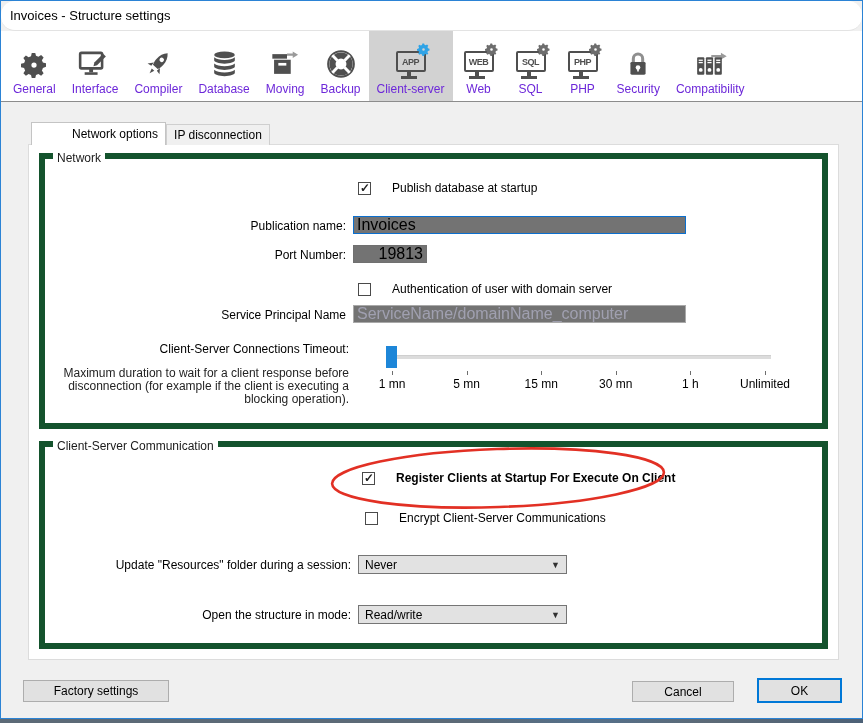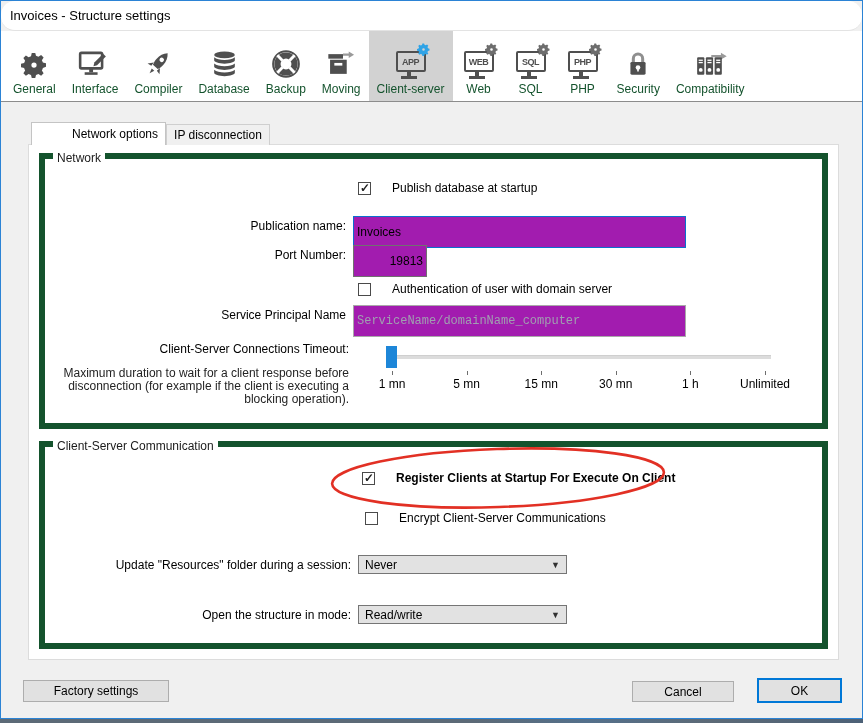--- a/index.html
+++ b/index.html
@@ -4,40 +4,40 @@
 <style>
   html,body{margin:0;padding:0;background:#fff;font-family:"Liberation Sans",sans-serif;}
   .win{position:relative;width:863px;height:719px;box-sizing:border-box;border:1px solid #2b83d5;background:#f0f0f0;overflow:hidden;}
   .bottomstrip{position:relative;width:863px;height:4px;background:linear-gradient(90deg,#5c6a77 0%,#5c6a77 55%,#54708b 68%,#5c6a77 82%,#4d6177 100%);}
   .titlebar{height:29px;background:#fff;border-bottom:1px solid #e3e3e3;display:flex;align-items:center;padding-left:9px;font-size:13px;color:#000;border-radius:14px;}
   .toolbar{height:70px;background:#fff;border-bottom:1px solid #8c8c8c;display:flex;align-items:stretch;padding-left:4px;}
   .titem{display:flex;flex-direction:column;align-items:center;justify-content:flex-end;padding:4px 8px 5px;cursor:default;}
   .titem.selected{background:#d2d2d2;}
   .ticon{height:38px;display:flex;align-items:flex-end;justify-content:center;}
   .ticon svg{display:block;}
-  .tlabel{font-size:12px;color:#14532d;margin-top:2px;white-space:nowrap;}
+  .tlabel{font-size:12px;color:#6d28d9;margin-top:2px;white-space:nowrap;}
   .mon{position:relative;width:36px;height:34px;}
   .mon-screen{position:absolute;left:3px;top:5px;width:26px;height:17px;border:2px solid #4f4f4f;border-radius:2px;display:flex;align-items:center;justify-content:center;}
   .mon-text{font-size:9px;font-weight:bold;color:#4f4f4f;letter-spacing:-0.5px;}
   .mon-neck{position:absolute;left:14px;top:26px;width:4px;height:4px;background:#4f4f4f;}
   .mon-base{position:absolute;left:8px;top:30px;width:16px;height:3px;background:#4f4f4f;}
   .mon-gear{position:absolute;right:-2px;top:-4px;}
   .tabs{position:absolute;left:30px;top:121px;display:flex;align-items:flex-end;z-index:4;}
   .tab{box-sizing:border-box;height:21px;padding:0 7px;font-size:12px;color:#000;display:flex;align-items:center;background:#f0f0f0;border:1px solid #cfcfcf;border-bottom:none;cursor:default;}
   .tab.active{height:23px;background:#fff;border-color:#c4c4c4;z-index:5;padding-left:40px;}
   .panel{position:absolute;left:27px;top:143px;width:811px;height:516px;box-sizing:border-box;background:#fff;border:1px solid #dcdcdc;}
   .group{position:absolute;box-sizing:border-box;border:6px solid #14532d;}
   .group-label{position:absolute;top:-8px;left:8px;background:#fff;padding:0 4px;font-size:12px;color:#1b1b1b;white-space:nowrap;}
   .cbrow{position:absolute;display:flex;align-items:center;gap:21px;font-size:12px;color:#000;white-space:nowrap;}
   .cb{width:13px;height:13px;background:#fff;border:1px solid #4a4a4a;box-sizing:border-box;position:relative;flex:none;}
   .cb.checked::after{content:"\2713";position:absolute;left:1px;top:-2px;font-size:12px;font-weight:bold;color:#1f1f1f;}
   .flabel{position:absolute;font-size:12px;color:#000;text-align:right;white-space:nowrap;}
-  .field{position:absolute;box-sizing:border-box;height:32px;border:1px solid #707070;background:#a21caf;font-family:inherit;font-size:12px;padding:0 3px;color:#000;outline:none;}
+  .field{position:absolute;box-sizing:border-box;height:18px;border:1px solid #707070;background:#737373;font-family:inherit;font-size:16px;padding:0 3px;color:#000;outline:none;}
   .field.focus{border:1px solid #0b6fce;}
-  .field.gray{border:1px solid #a9a9a9;font-family:Liberation Mono, monospace;}
+  .field.gray{border:1px solid #a9a9a9;}
   .field::placeholder{color:#a0a0b0;opacity:1;}
   .helper{position:absolute;font-size:12px;color:#242424;text-align:right;line-height:13px;}
   .slider{position:absolute;left:385px;top:344px;width:385px;height:48px;}
   .track{position:absolute;left:0;top:10px;width:100%;height:4px;background:#dcdcdc;border-top:1px solid #cfcfcf;box-sizing:border-box;}
   .thumb{position:absolute;left:0;top:1px;width:11px;height:22px;background:#1d86d8;}
   .tickwrap{position:absolute;left:6px;top:0;width:373px;height:100%;}
   .tick{position:absolute;top:26px;width:1px;height:4px;background:#6e6e6e;}
   .ticklab{position:absolute;top:32px;transform:translateX(-50%);font-size:12px;color:#000;white-space:nowrap;}
   .combo{position:absolute;box-sizing:border-box;height:19px;background:#e2e2e2;border:1px solid #757575;font-size:12px;color:#000;display:flex;align-items:center;padding:0 6px;cursor:default;}
   .combo .arrow{margin-left:auto;font-size:9px;color:#303030;}
@@ -97,39 +97,39 @@
             <path d="M4 6.4c1.6 1.4 4.5 2.1 8 2.1s6.4-.7 8-2.1v2.4c0 1.4-3.6 2.6-8 2.6s-8-1.2-8-2.6z"></path>
             <path d="M4 11.2c1.6 1.4 4.5 2.1 8 2.1s6.4-.7 8-2.1v2.4c0 1.4-3.6 2.6-8 2.6s-8-1.2-8-2.6z"></path>
             <path d="M4 16c1.6 1.4 4.5 2.1 8 2.1s6.4-.7 8-2.1v2.4c0 1.4-3.6 2.6-8 2.6S4 19.8 4 18.4z"></path>
           </svg>
         </div>
         <div class="tlabel">Database</div>
       </div>
       <div class="titem">
         <div class="ticon">
           <svg viewBox="0 0 24 24" width="32" height="32">
+            <path d="M13.5 4.2h4.3V2.6L21.8 5l-4 2.5V5.8h-4.3z" fill="#9a9a9a"></path>
+            <rect x="2.5" y="4.6" width="11" height="3.4" fill="#4f4f4f"></rect>
+            <rect x="3.8" y="8.8" width="12.5" height="10.6" fill="#4f4f4f"></rect>
+            <rect x="7" y="11.2" width="6" height="2" fill="#fff"></rect>
+          </svg>
+        </div>
+        <div class="tlabel">Moving</div>
+      </div>
+      <div class="titem">
+        <div class="ticon">
+          <svg viewBox="0 0 24 24" width="32" height="32">
             <circle cx="12" cy="12" r="9.6" fill="none" stroke="#4f4f4f" stroke-width="1.6"></circle>
             <circle cx="12" cy="12" r="6.4" fill="none" stroke="#4f4f4f" stroke-width="4.6"></circle>
             <g stroke="#fff" stroke-width="2.2" transform="rotate(45 12 12)">
               <path d="M12 2.8v5.4M12 15.8v5.4M2.8 12h5.4M15.8 12h5.4"></path>
             </g>
           </svg>
         </div>
         <div class="tlabel">Backup</div>
-      </div>
-      <div class="titem">
-        <div class="ticon">
-          <svg viewBox="0 0 24 24" width="32" height="32">
-            <path d="M13.5 4.2h4.3V2.6L21.8 5l-4 2.5V5.8h-4.3z" fill="#9a9a9a"></path>
-            <rect x="2.5" y="4.6" width="11" height="3.4" fill="#4f4f4f"></rect>
-            <rect x="3.8" y="8.8" width="12.5" height="10.6" fill="#4f4f4f"></rect>
-            <rect x="7" y="11.2" width="6" height="2" fill="#fff"></rect>
-          </svg>
-        </div>
-        <div class="tlabel">Moving</div>
       </div>
       <div class="titem selected">
         <div class="ticon">
           <div class="mon">
             <div class="mon-screen">
               <span class="mon-text">APP</span>
             </div>
             <div class="mon-neck"></div>
             <div class="mon-base"></div>
             <span class="mon-gear">

